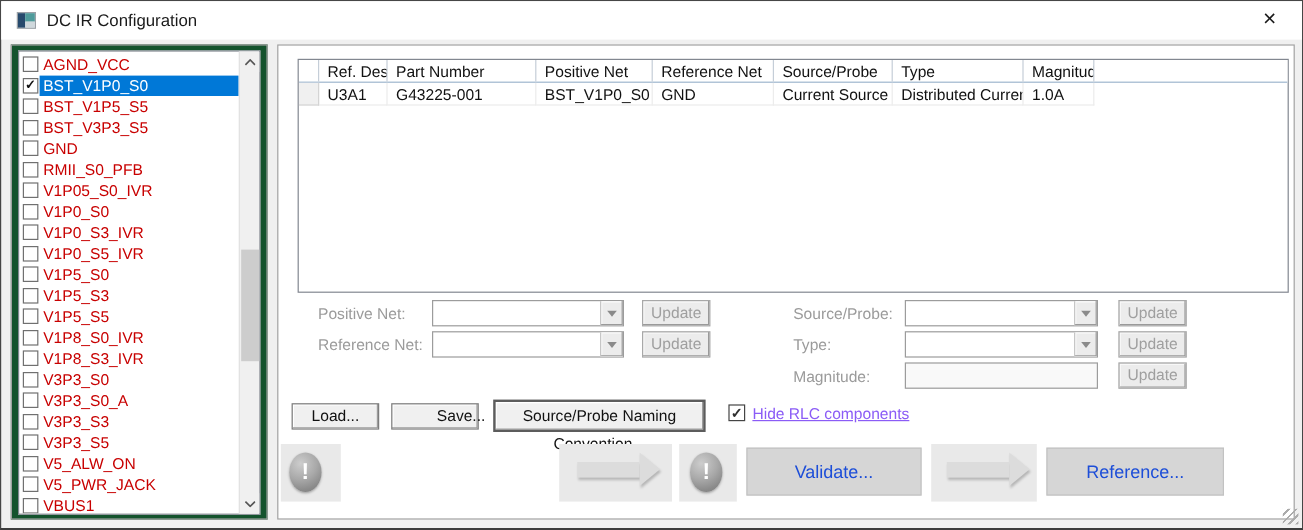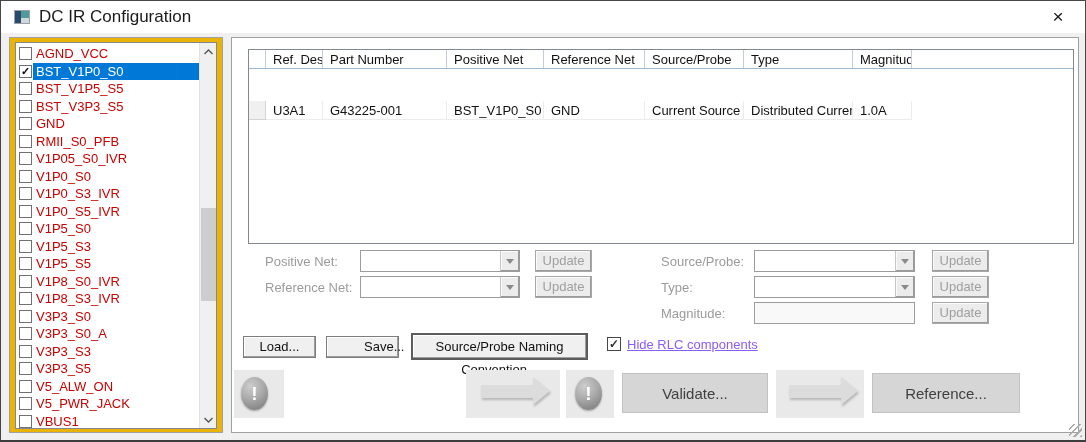--- a/index.html
+++ b/index.html
@@ -22,30 +22,30 @@
   }
   .app-icon {
     width:16px; height:14px; margin-left:13px;
     border:1px solid #9aa0a6; background:#dfe3e6;
     display:flex;
   }
   .app-icon .ic-l { width:45%; height:100%; background:#274a6d; }
   .app-icon .ic-r { width:55%; height:100%; display:flex; flex-direction:column; }
   .app-icon .ic-rt { flex:1.2; background:#4f9b9b; }
   .app-icon .ic-rb { flex:1; background:#cfd8dc; }
-  .title-text { margin-left:9px; font-size:17px; color:#1a1a1a; }
+  .title-text { margin-left:9px; font-size:14px; color:#1a1a1a; }
   .close-btn {
     position:absolute; right:4px; top:0; width:46px; height:32px;
     display:flex; align-items:center; justify-content:center;
     font-size:19px; color:#1a1a1a; font-weight:400; cursor:default;
   }
   
   .left-panel {
     position:absolute; left:8px; top:36px; width:214px; height:396px;
-    border:1px solid #a0a0a0; background:#eab308;
+    border:1px solid #a0a0a0; background:#14532d;
   }
   .right-panel {
     position:absolute; left:230px; top:36px; width:848px; height:396px;
     border:1px solid #a0a0a0; background:#ffffff;
   }
   
   .listbox {
     position:absolute; left:5px; top:4px; width:202px; height:387px;
     background:#ffffff; border:1px solid #828790; display:flex;
   }
@@ -79,21 +79,21 @@
     border:1px solid #828790; background:#ffffff;
     font-size:13px; overflow:hidden;
   }
   .grid-header { display:flex; height:19px; background:#ffffff;
     border-bottom:1px solid #9eb6ce; }
   .grid-header .hcell {
     padding:2px 0 0 7px; color:#111; border-right:1px solid #c5ced8;
     white-space:nowrap; overflow:hidden;
   }
   .grid-header .hcell.filler { border-right:none; flex:1; }
-  .grid-row { display:flex; height:19px;margin-top:32px; }
+  .grid-row { display:flex; height:19px; }
   .grid-row .cell {
     padding:2px 0 0 7px; color:#111; border-right:1px solid #ececec;
     border-bottom:1px solid #ececec; white-space:nowrap; overflow:hidden;
   }
   .grid-row .cell.selcol { background:#f0f0f0; border-right:1px solid #d4d4d4;
     border-bottom:1px solid #d4d4d4; }
   .grid-row .cell.filler { border:none; flex:1; }
   
   .frm-label {
     position:absolute; font-size:13px; color:#9b9b9b; white-space:nowrap;
@@ -144,21 +144,21 @@
     background:radial-gradient(circle at 35% 28%, #cdcdcd 0%, #a9a9a9 45%, #8b8b8b 75%, #7c7c7c 100%);
     color:#ffffff; font-weight:bold; font-size:19px;
     display:flex; align-items:center; justify-content:center;
     box-shadow:0 1px 2px rgba(0,0,0,0.3);
   }
   .wf-btn {
     position:absolute; top:335px; height:40px; font-size:15px; text-align:center;
     display:flex; align-items:center; justify-content:center;
   }
   .wf-btn.enabled { background:#f1f1f1; border:1px solid #9a9a9a; color:#1a1a1a; }
-  .wf-btn.disabled { background:#d6d6d6; border:1px solid #c2c2c2; color:#404040;text-align:right; }
+  .wf-btn.disabled { background:#d6d6d6; border:1px solid #c2c2c2; color:#1d4ed8;text-align:right; }
   .arrow-shape {
     position:absolute; width:52px; height:13px; background:#dcdcdc;
     filter:drop-shadow(1px 2px 1px rgba(0,0,0,0.22));
   }
   .arrow-shape:after {
     content:""; position:absolute; left:100%; top:-8px;
     border-left:17px solid #dcdcdc;
     border-top:14.5px solid transparent; border-bottom:14.5px solid transparent;
   }
   .resize-grip {

